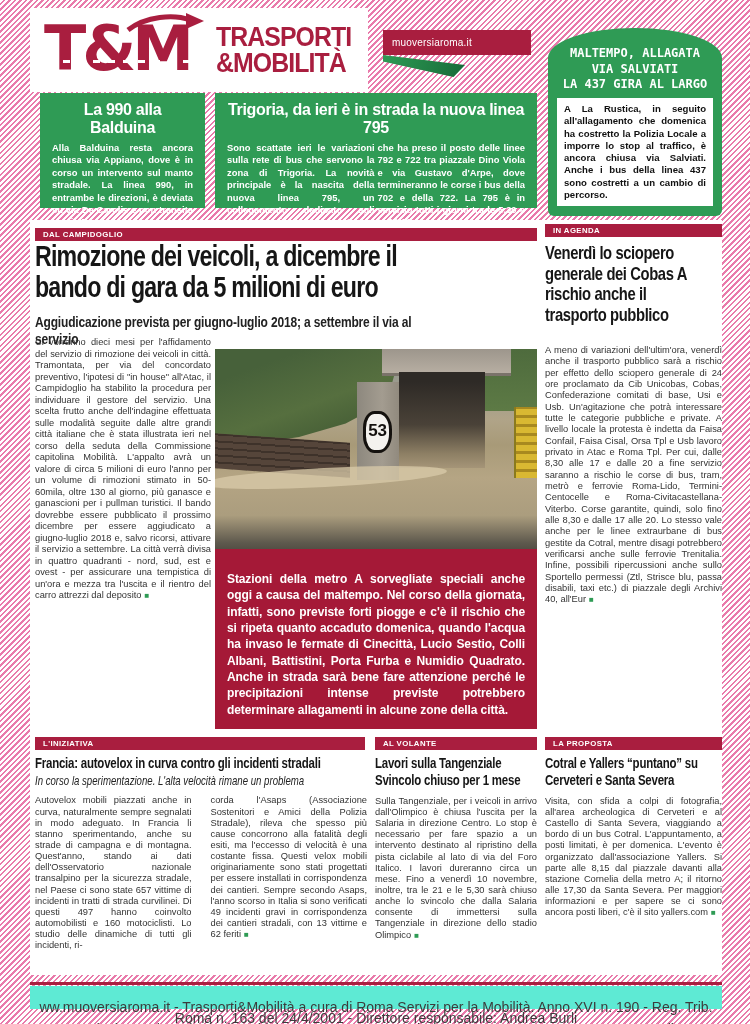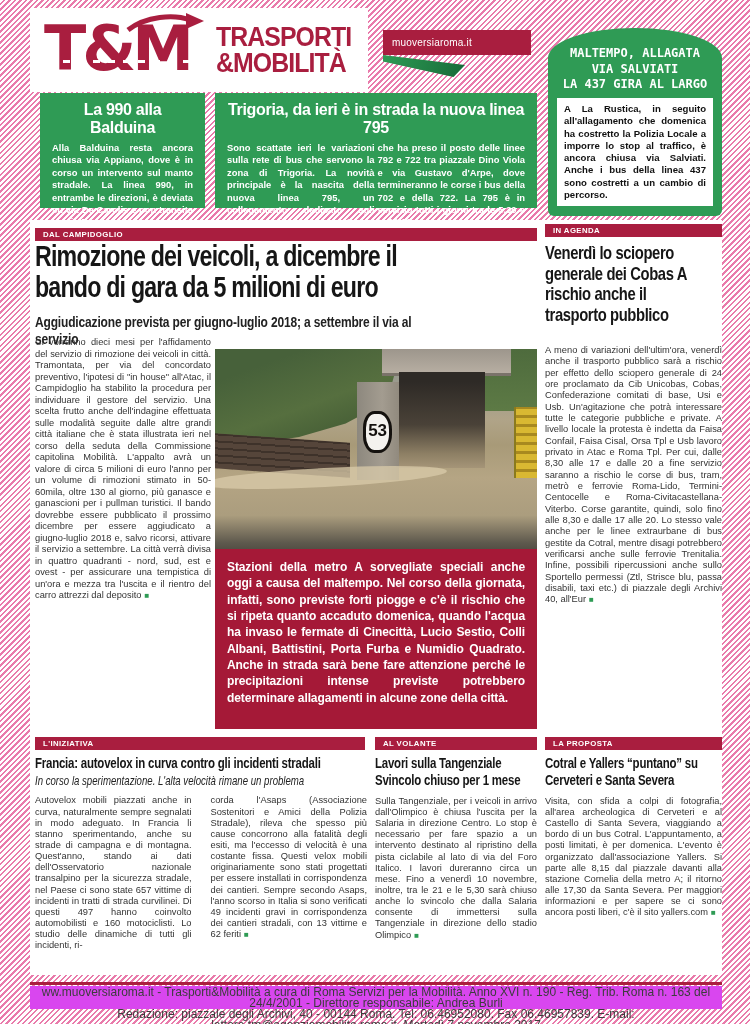--- a/index.html
+++ b/index.html
@@ -92,21 +92,21 @@
   .ph-graffiti { position:absolute; left:46%; top:30%; width:9%; height:20%; background:#f4f2ee;
                  border:3px solid #14110e; border-radius:40% 45% 45% 40%;
                  color:#14110e; font-weight:bold; font-size:17px; text-align:center; line-height:34px; }
   .ph-barrier { position:absolute; right:0; top:28%; width:7%; height:34%;
                 background:repeating-linear-gradient(0deg,#d9b832 0 6px,#a8891f 6px 9px);
                 border-left:2px solid #8a7a1e; }
   .ph-foam { position:absolute; left:-4%; top:57%; width:76%; height:9%; background:#d9cbaa;
              border-radius:50%; opacity:.75; transform:rotate(-3deg); }
 
   .caption { position:absolute; left:185px; top:329px; width:322px; height:180px;
-             background:#a51937; color:#fff; padding:10px 12px; font-size:12px; font-weight:bold;
+             background:#a51937; color:#fff; padding:22px 12px; font-size:12px; font-weight:bold;
              text-align:justify; line-height:1.36; letter-spacing:-.1px; }
 
   .agenda-headline { position:absolute; left:515px; top:23px; width:180px; font-size:18.5px;
                      font-weight:bold; color:#161616; line-height:1.12; letter-spacing:-.5px; }
   .agenda-body { position:absolute; left:515px; top:125px; width:177px; height:388px;
                  font-size:9.3px; line-height:1.22; text-align:justify; color:#333; overflow:hidden; }
 
   
   .sec-headline { font-size:15.5px; font-weight:bold; color:#161616; line-height:1.12;
                   letter-spacing:-.3px; }
@@ -115,22 +115,22 @@
   .sec-body { font-size:9.3px; line-height:1.2; text-align:justify; color:#333; }
   .iniz { position:absolute; left:5px; top:534px; width:332px; }
   .iniz-cols { display:flex; gap:19px; margin-top:7px; }
   .iniz-cols > div { width:162px; }
   .vol { position:absolute; left:345px; top:534px; width:162px; }
   .prop { position:absolute; left:515px; top:534px; width:177px; }
   .vol .sec-body, .prop .sec-body { margin-top:7px; }
 
   
   .foot-rule { left:30px; top:982px; width:692px; height:3px; background:#a91e3f; }
-  .foot-band { left:30px; top:986px; width:692px; height:23px; background:#d946ef;
-               text-align:center; color:#3c3c3c; font-size:12px; line-height:11px; padding-top:1px; }
+  .foot-band { left:30px; top:986px; width:692px; height:23px; background:#5eead4;
+               text-align:center; color:#3c3c3c; font-size:14px; line-height:11px; padding-top:16px; }
 </style>
 </head>
 <body>
 
 <div class="abs logo-box">
   <div class="tm-logo">T&amp;M</div>
   <div class="logo-dashes"></div>
   <svg class="logo-arrow" width="78" height="20" viewBox="0 0 78 20">
     <path d="M2 18 C 20 4, 48 2, 64 8" stroke="#a91e3f" stroke-width="5" fill="none"></path>
     <polygon points="60,1 78,9 60,17" fill="#a91e3f"></polygon>

